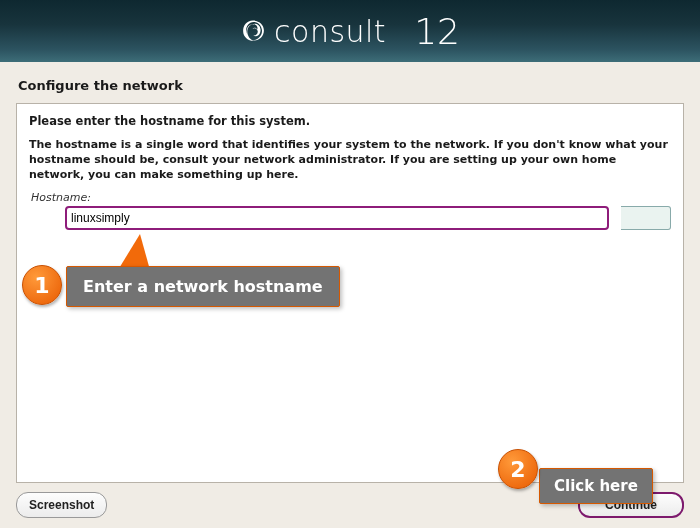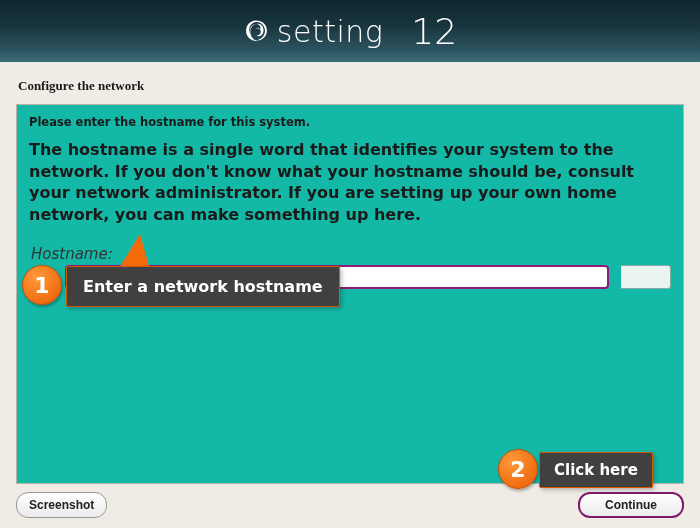--- a/index.html
+++ b/index.html
@@ -34,45 +34,44 @@
     color: #fff;
     font-size: 36px;
     font-weight: 200;
     margin-left: 20px;
   }
   .section-title {
     font-size: 13px;
     font-weight: bold;
     color: #1a1a1a;
     padding: 16px 18px 10px;
-    font-family: Liberation Serif, serif;
   }
   .panel {
     margin: 0 16px;
     border: 1px solid #b8b2a8;
-    background: #14b8a6;
+    background: #ffffff;
     padding: 10px 12px 12px;
     height: 380px;
     position: relative;
   }
   .prompt {
     font-size: 11.5px;
     font-weight: bold;
     color: #1a1a1a;
     margin-bottom: 10px;
   }
   .desc {
-    font-size: 16px;
+    font-size: 11px;
     font-weight: bold;
     color: #1a1a1a;
     line-height: 1.35;
-    margin-bottom: 20px;
+    margin-bottom: 8px;
   }
   .label {
-    font-size: 15px;
+    font-size: 11px;
     font-style: italic;
     color: #333;
     margin: 4px 0 2px 2px;
   }
   .input-row {
     display: flex;
     gap: 12px;
     padding-left: 36px;
   }
   .hostname-input {
@@ -115,33 +114,33 @@
   .btn-continue {
     border: 2.5px solid #7d1a6d;
     padding: 4px 25px;
   }
   .spacer { flex: 1; }
   .gap { width: 8px; }
 
   
   .callout {
     position: absolute;
-    background: #404040;
+    background: #737373;
     color: #fff;
     font-size: 16px;
     font-weight: bold;
     padding: 10px 16px;
     border-radius: 2px;
     border: 1px solid #d55800;
     box-shadow: 2px 2px 4px rgba(0,0,0,0.25);
     white-space: nowrap;
     z-index: 5;
   }
   .callout1 { top: 266px; left: 66px; }
-  .callout2 { top: 452px; left: 539px; padding: 8px 14px; font-size:15px; }
+  .callout2 { top: 468px; left: 539px; padding: 8px 14px; font-size:15px; }
   .pointer1 {
     position: absolute;
     top: 234px;
     left: 118px;
     width: 0; height: 0;
     z-index: 4;
   }
   .pointer1::before {
     content:"";
     position:absolute;
@@ -169,21 +168,21 @@
   .badge1 { top: 265px; left: 22px; }
   .badge2 { top: 449px; left: 498px; }
 </style>
 </head>
 <body>
 
 <div class="header">
   <svg class="swirl" viewBox="0 0 100 100">
     <path d="M50 10 C25 10 12 30 12 50 C12 75 35 90 55 88 C40 85 28 70 28 52 C28 32 45 20 60 22 C75 24 82 40 78 55 C74 70 58 74 50 66 C60 70 70 60 68 50 C66 40 55 36 48 42 C52 36 62 36 66 44 C72 30 55 18 40 26 C28 32 22 48 28 62 C20 50 22 28 40 18 C48 14 58 14 66 18 C74 22 82 32 84 44 C88 64 72 84 50 86 C70 90 92 72 92 48 C92 26 74 10 50 10 Z" fill="#fff"></path>
   </svg>
-  <span class="brand">setting</span>
+  <span class="brand">consult</span>
   <span class="brand-num">12</span>
 </div>
 
 <div class="section-title">Configure the network</div>
 
 <div class="panel">
   <p class="prompt">Please enter the hostname for this system.</p>
   <p class="desc">The hostname is a single word that identifies your system to the network. If you don't know what your hostname should be, consult your network administrator. If you are setting up your own home network, you can make something up here.</p>
   <p class="label">Hostname:</p>
   <div class="input-row">

